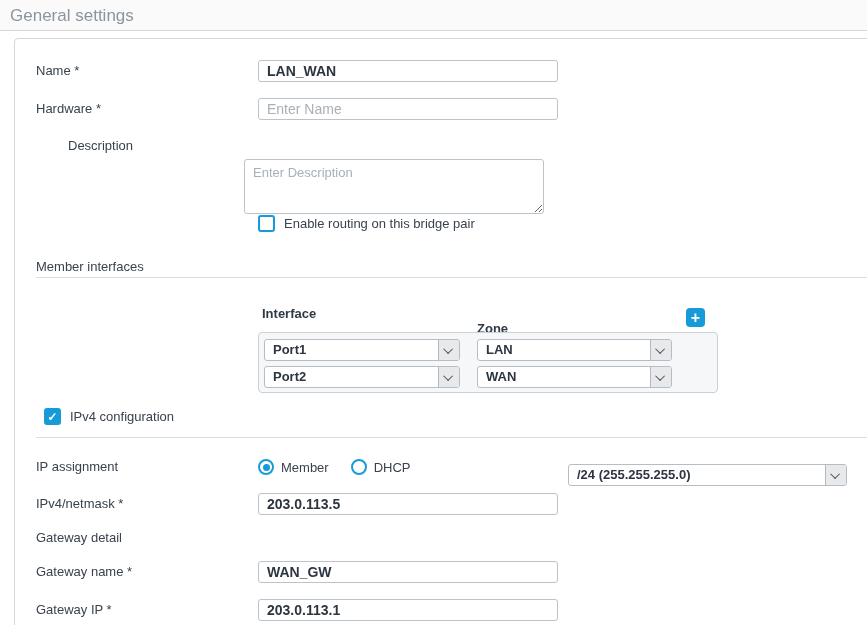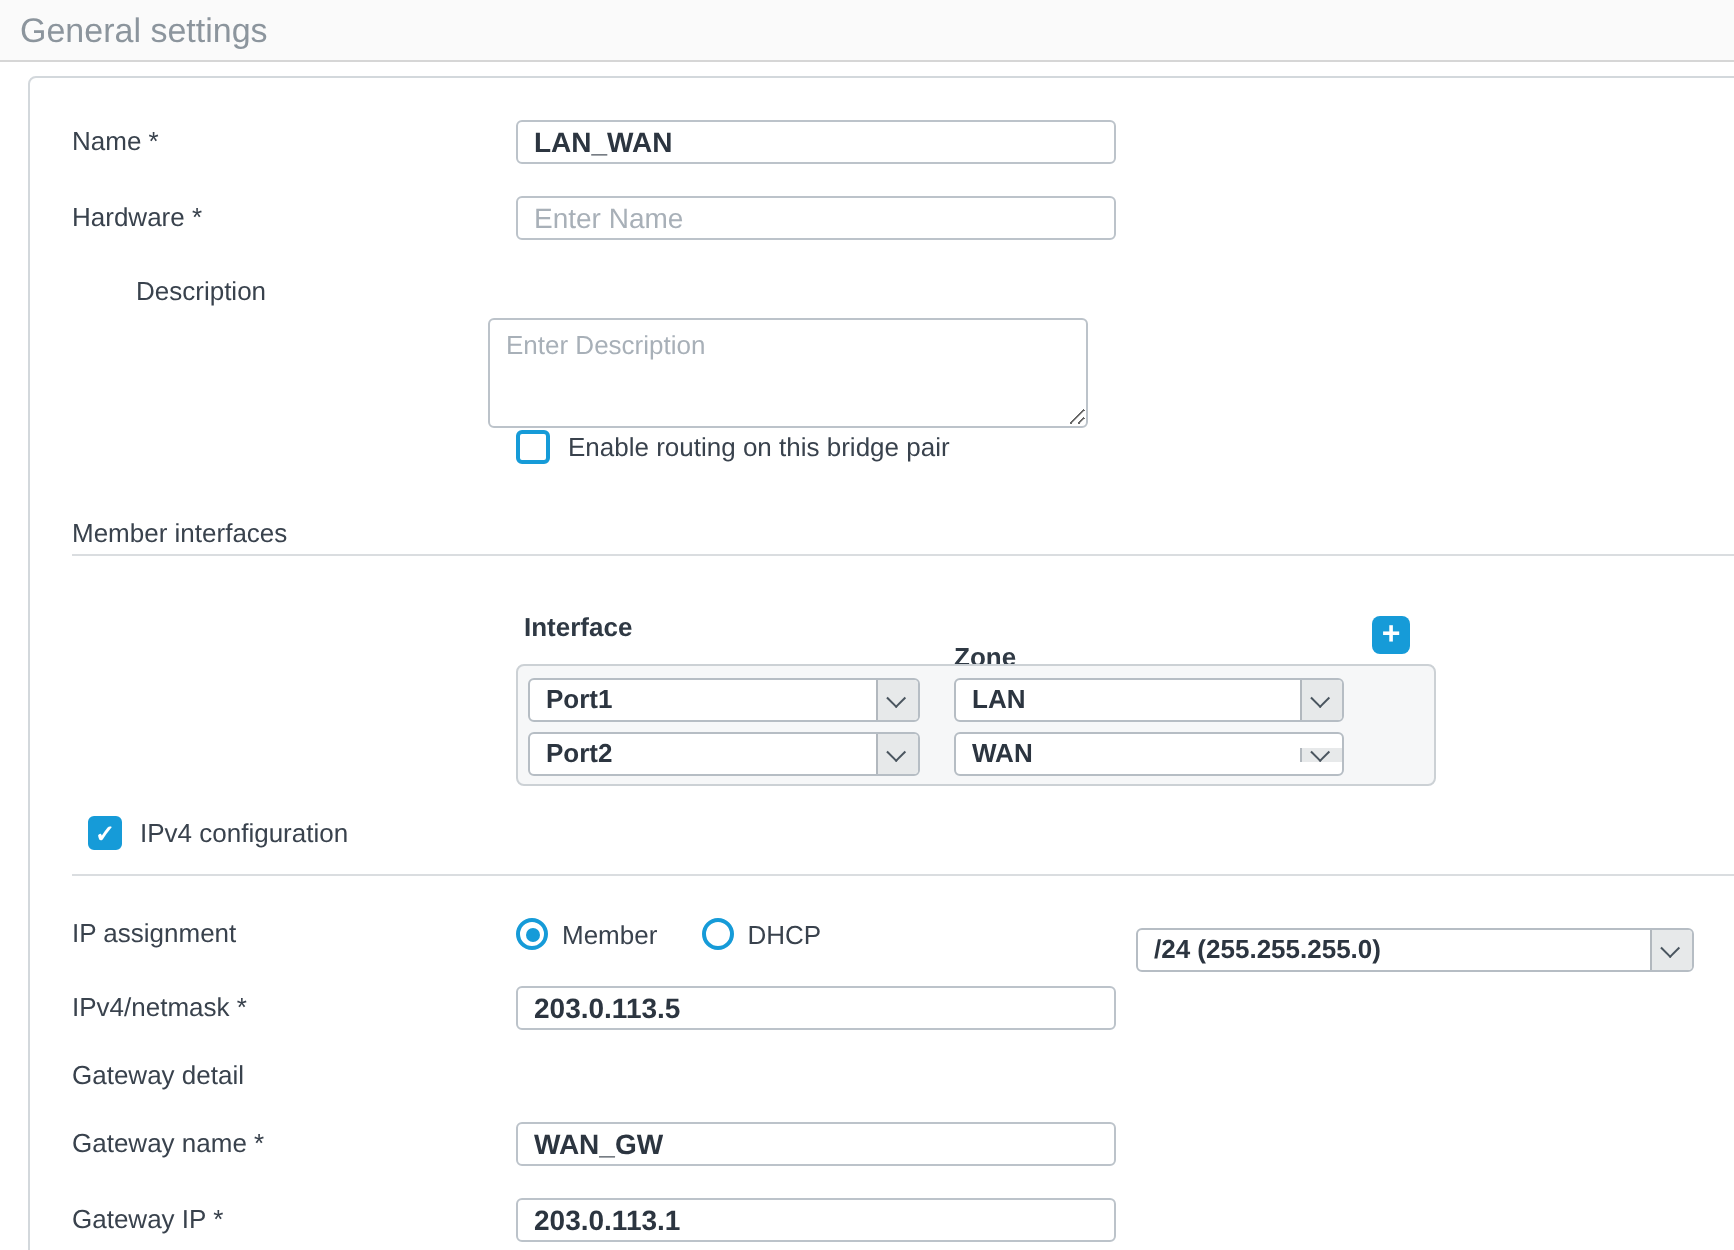--- a/index.html
+++ b/index.html
@@ -111,21 +111,21 @@
     <span class="select-arrow">
         <i></i>
       </span>
   </div>
   <div class="select" style="left:264px; top:366px; width:196px;">
     <span class="select-value">Port2</span>
     <span class="select-arrow">
         <i></i>
       </span>
   </div>
-  <div class="select" style="left:477px; top:366px; width:195px;align-items:center;">
+  <div class="select" style="left:477px; top:366px; width:195px;">
     <span class="select-value">WAN</span>
     <span class="select-arrow">
         <i></i>
       </span>
   </div>
 
   <div class="cb-row" style="left:44px; top:408px;">
     <div class="cb checked">
       <span class="tick">✓</span>
     </div>

